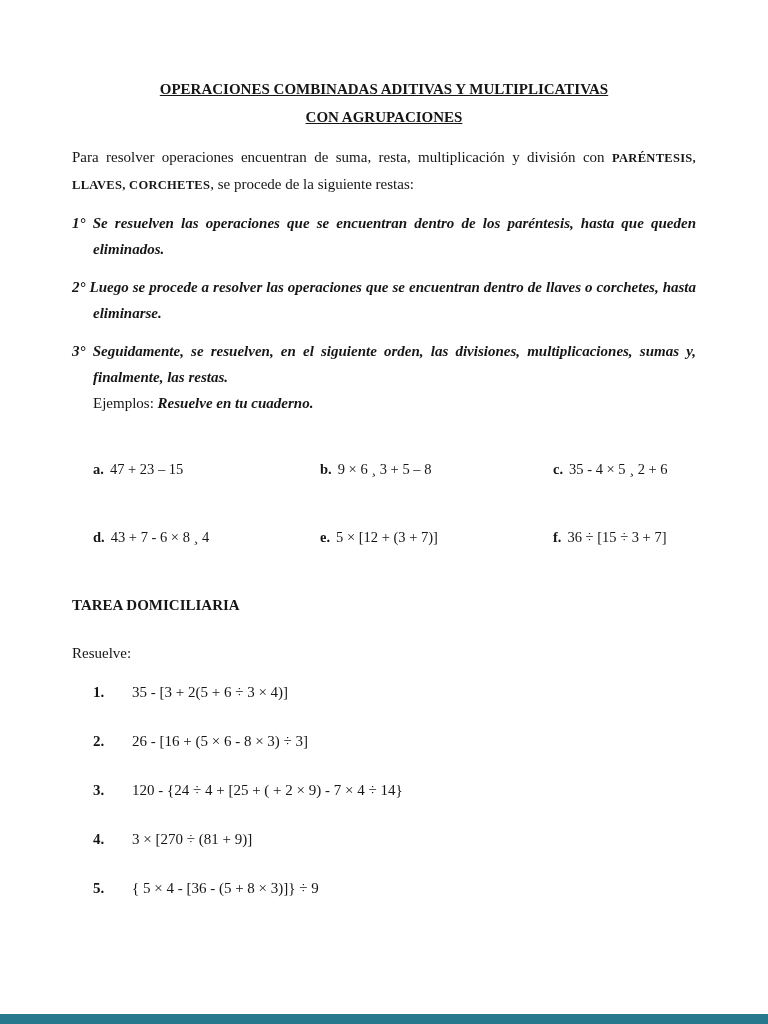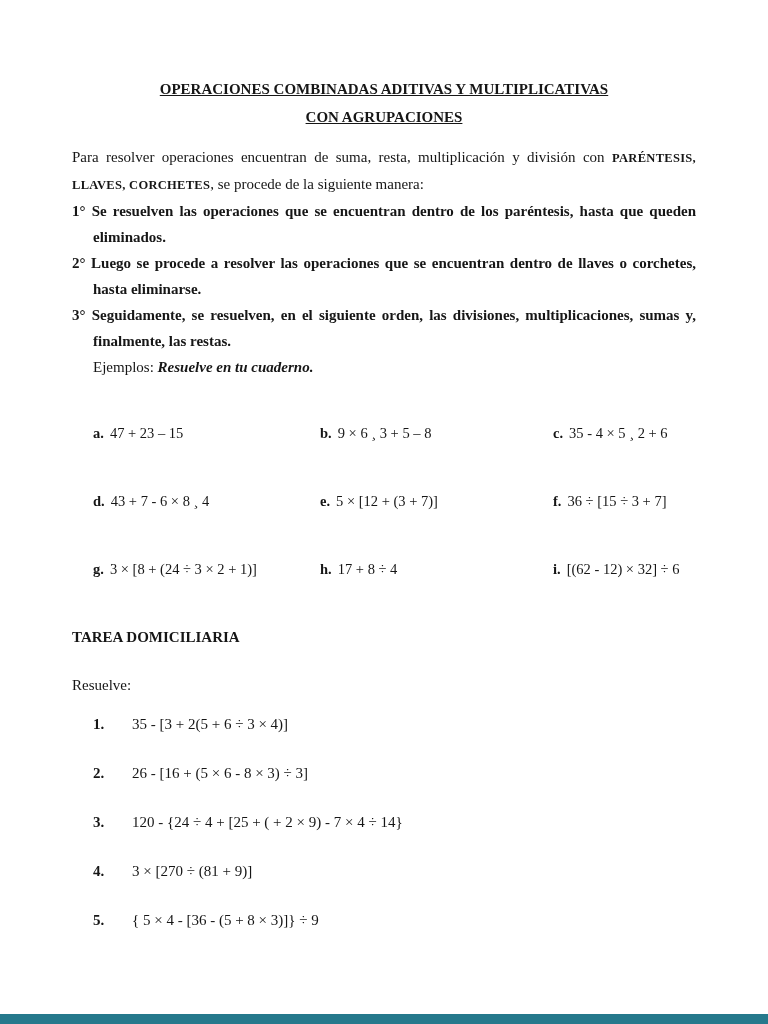--- a/index.html
+++ b/index.html
@@ -34,23 +34,25 @@
     margin-top: 13px;
     text-align: justify;
   }
   .sc {
     font-weight: bold;
     font-size: 12.5px;
     letter-spacing: 0.3px;
   }
   p.step {
     font-weight: bold;
+    font-style: italic;
     text-align: justify;
     padding-left: 21px;
     text-indent: -21px;
+    margin-top: 12px;
   }
   p.examples {
     padding-left: 21px;
   }
   .examples .ex-label { font-style: normal; font-weight: normal; text-align: center; }
   .examples .ex-bold { font-weight: bold; font-style: italic; }
   .ex-grid { margin-top: 40px; }
   .ex-row {
     display: flex;
     margin-bottom: 42px;
@@ -85,43 +87,38 @@
 </style>
 </head>
 <body>
 
 <div class="page">
   <div class="doc">
 
     <div class="title1">OPERACIONES COMBINADAS ADITIVAS Y MULTIPLICATIVAS</div>
     <div class="title2">CON AGRUPACIONES</div>
 
-    <p class="intro"><span>Para resolver operaciones encuentran de suma, resta, multiplicación y división con </span><span class="sc">PARÉNTESIS, LLAVES, CORCHETES</span><span>, se procede de la siguiente manera:</span></p>
+    <p class="intro"><span>Para resolver operaciones encuentran de suma, resta, multiplicación y división con </span><span class="sc">PARÉNTESIS, LLAVES, CORCHETES</span><span>, se procede de la siguiente restas:</span></p>
 
     <p class="step"><span class="step-num">1°</span> <span>Se resuelven las operaciones que se encuentran dentro de los paréntesis, hasta que queden eliminados.</span></p>
     <p class="step"><span class="step-num">2°</span> <span>Luego se procede a resolver las operaciones que se encuentran dentro de llaves o corchetes, hasta eliminarse.</span></p>
     <p class="step"><span class="step-num">3°</span> <span>Seguidamente, se resuelven, en el siguiente orden, las divisiones, multiplicaciones, sumas y, finalmente, las restas.</span></p>
 
     <p class="examples"><span class="ex-label">Ejemplos: </span><span class="ex-bold">Resuelve en tu cuaderno.</span></p>
 
     <div class="ex-grid">
       <div class="ex-row">
         <div class="ex-cell c1"><span class="lbl">a.</span><span>47 + 23 – 15</span></div>
         <div class="ex-cell c2"><span class="lbl">b.</span><span>9 × 6 ¸ 3 + 5 – 8</span></div>
         <div class="ex-cell c3"><span class="lbl">c.</span><span>35 - 4 × 5 ¸ 2 + 6</span></div>
       </div>
       <div class="ex-row">
         <div class="ex-cell c1"><span class="lbl">d.</span><span>43 + 7 - 6 × 8 ¸ 4</span></div>
         <div class="ex-cell c2"><span class="lbl">e.</span><span>5 × [12 + (3 + 7)]</span></div>
         <div class="ex-cell c3"><span class="lbl">f.</span><span>36 ÷ [15 ÷ 3 + 7]</span></div>
-      </div>
-      <div class="ex-row">
-        <div class="ex-cell c1"><span class="lbl">g.</span><span>3 × [8 + (24 ÷ 3 × 2 + 1)]</span></div>
-        <div class="ex-cell c2"><span class="lbl">h.</span><span>17 + 8 ÷ 4</span></div>
-        <div class="ex-cell c3"><span class="lbl">i.</span><span>[(62 - 12) × 32]  ÷  6</span></div>
       </div>
     </div>
 
     <div class="hw-title">TAREA DOMICILIARIA</div>
 
     <p class="resuelve">Resuelve:</p>
 
     <ul class="hw-list">
       <li class="hw-item">
           <span class="num">1.</span>

